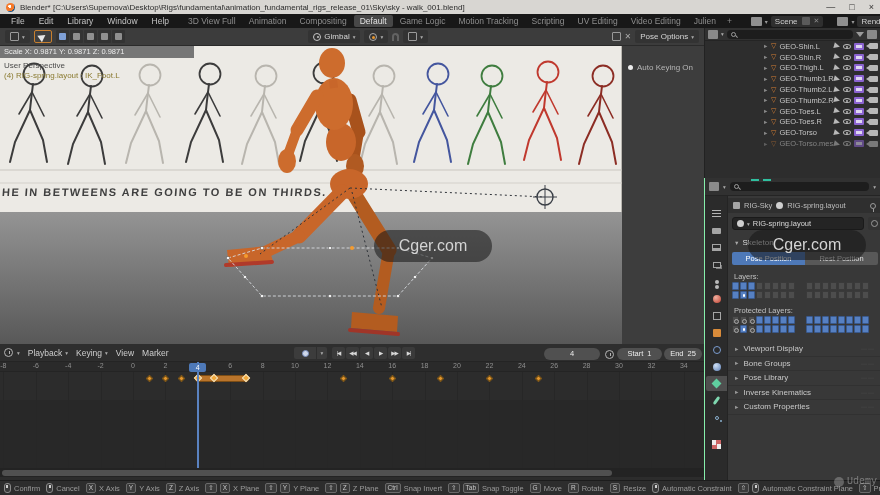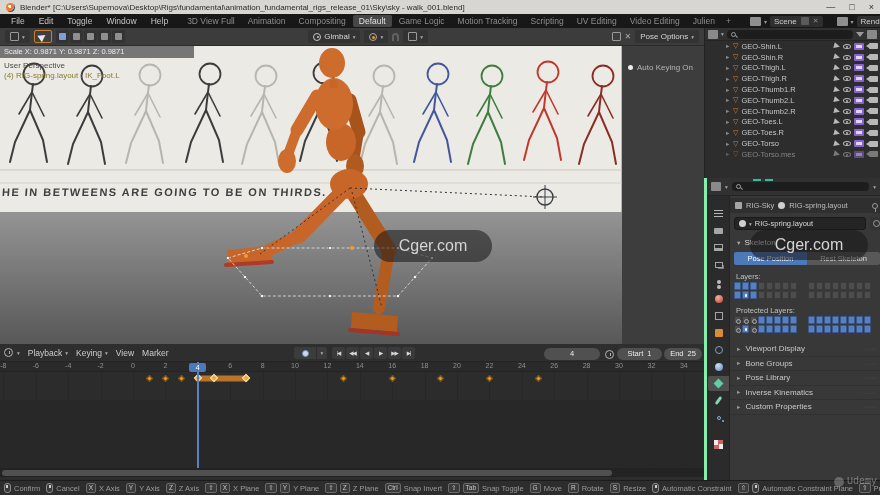--- a/index.html
+++ b/index.html
@@ -65,40 +65,40 @@
   .autokey .dot{width:5px;height:5px;border-radius:50%;background:#ececec;}
   .autokey .txt{font-size:8px;color:#b5b5b5;white-space:nowrap;}
   .cgerpill{position:absolute;display:flex;align-items:center;justify-content:center;
             background:rgba(22,22,22,.55);border-radius:16px;color:#d4d4d4;font-size:16px;}
   #cger-vp{left:374px;top:184px;width:118px;height:32px;}
 
   
   #outliner{position:absolute;left:704px;top:28px;width:176px;height:150px;background:#2d2d2d;border-left:1px solid #222;}
   .ol-header{height:13px;background:#313131;border-bottom:1px solid #242424;display:flex;align-items:center;gap:3px;padding:0 3px;}
   .ol-rows{position:absolute;left:0;top:13px;width:176px;}
-  .ol-row{height:10.8px;display:flex;align-items:center;font-size:7.5px;color:#c6c6c6;padding-left:20px;}
+  .ol-row{height:10.8px;display:flex;align-items:center;font-size:7.5px;color:#c6c6c6;padding-left:58px;}
   .ol-row .dis{color:#8a8a8a;font-size:5.5px;width:8px;}
   .ol-row .tri{color:#d98034;font-size:7px;margin-right:3px;}
   .ol-row .nm{flex:1;white-space:nowrap;overflow:hidden;}
   .ol-ic{display:flex;align-items:center;gap:3px;margin-right:3px;}
   .ptr{width:0;height:0;border-top:3px solid transparent;border-bottom:3px solid transparent;border-left:6px solid #b8b8b8;transform:rotate(15deg);}
   .eye{width:8px;height:5px;border:1px solid #b8b8b8;border-radius:50%;position:relative;}
   .eye:after{content:"";position:absolute;width:2px;height:2px;background:#b8b8b8;border-radius:50%;left:2px;top:1px;}
   .chip{width:10px;height:7px;background:#8a63cf;border-radius:1px;display:flex;align-items:center;justify-content:center;}
   .chip:after{content:"";width:6px;height:3px;background:#ded7f0;}
   .cam{width:9px;height:6px;background:#b8b8b8;border-radius:1px;position:relative;margin-left:2px;}
   .cam:before{content:"";position:absolute;left:-3px;top:1px;border-right:3px solid #b8b8b8;border-top:2px solid transparent;border-bottom:2px solid transparent;}
   .ol-row.muted{opacity:.55;}
   .srch{flex:1;height:9px;background:#1d1d1d;border-radius:4px;display:flex;align-items:center;padding:0 4px;}
   .mag{width:5px;height:5px;border:1px solid #9a9a9a;border-radius:50%;position:relative;}
   .mag:after{content:"";position:absolute;width:3px;height:1px;background:#9a9a9a;transform:rotate(45deg);right:-3px;bottom:-1px;}
   .funnel{width:0;height:0;border-left:4px solid transparent;border-right:4px solid transparent;border-top:5px solid #9a9a9a;}
   .hdr-ico{width:10px;height:9px;background:#8a8a8a;border-radius:1px;}
 
-  #props{position:absolute;left:704px;top:178px;width:176px;height:302px;background:#fca5a5;border-left:3px solid #86efac;}
+  #props{position:absolute;left:704px;top:178px;width:176px;height:302px;background:#fca5a5;border-left:1px solid #86efac;}
   .pr-header{position:relative;height:18px;background:#313131;border-bottom:1px solid #242424;display:flex;align-items:center;gap:4px;padding:0 4px;}
   .teal{position:absolute;top:1px;width:8px;height:2px;background:#2fbf9f;}
   .pr-body{position:absolute;left:0;top:18px;width:176px;height:284px;display:flex;}
   .tabcol{width:23px;background:#2b2b2b;border-right:1px solid #242424;position:relative;}
   .ptab{position:absolute;left:1px;width:21px;height:15px;display:flex;align-items:center;justify-content:center;}
   .ptab.active{background:#4f4f4f;border-radius:2px 0 0 2px;}
   .pcontent{position:relative;flex:1;background:#383838;}
   .crumb{position:absolute;left:0;top:2px;width:153px;height:15px;background:#2f2f2f;display:flex;align-items:center;gap:4px;padding:0 5px;font-size:7.5px;color:#bdbdbd;}
   .crumb .ic{width:7px;height:7px;background:#a5a5a5;border-radius:1px;flex:0 0 auto;}
   .crumb .ic.fig{border-radius:50%;background:#cfcfcf;}
@@ -182,21 +182,21 @@
     <span class="blogo"></span>
     <span id="title-text">Blender* [C:\Users\Supernova\Desktop\Rigs\fundamental\animation_fundamental_rigs_release_01\Sky\sky - walk_001.blend]</span>
     <span class="winbtns">
       <span>—</span>
       <span>□</span>
       <span>×</span>
     </span>
   </div>
 
   <div id="menubar">
-    <span id="menu-items"><span class="menu-item">File</span><span class="menu-item">Edit</span><span class="menu-item">Toggle</span><span class="menu-item">Window</span><span class="menu-item">Help</span></span>
+    <span id="menu-items"><span class="menu-item">File</span><span class="menu-item">Edit</span><span class="menu-item">Library</span><span class="menu-item">Window</span><span class="menu-item">Help</span></span>
     <span id="ws-tabs">
         <span class="ws-tab">3D View Full</span>
         <span class="ws-tab">Animation</span>
         <span class="ws-tab">Compositing</span>
         <span class="ws-tab active">Default</span>
         <span class="ws-tab">Game Logic</span>
         <span class="ws-tab">Motion Tracking</span>
         <span class="ws-tab">Scripting</span>
         <span class="ws-tab">UV Editing</span>
         <span class="ws-tab">Video Editing</span>
@@ -403,31 +403,20 @@
           <span class="ol-ic">
             <span class="ptr"></span>
             <span class="eye"></span>
             <span class="chip"></span>
             <span class="cam"></span>
           </span>
         </div>
         <div class="ol-row">
           <span class="dis">►</span>
           <span class="tri">▽</span>
-          <span class="nm">GEO-Thigh.R</span>
-          <span class="ol-ic">
-            <span class="ptr"></span>
-            <span class="eye"></span>
-            <span class="chip"></span>
-            <span class="cam"></span>
-          </span>
-        </div>
-        <div class="ol-row">
-          <span class="dis">►</span>
-          <span class="tri">▽</span>
           <span class="nm">GEO-Thumb1.R</span>
           <span class="ol-ic">
             <span class="ptr"></span>
             <span class="eye"></span>
             <span class="chip"></span>
             <span class="cam"></span>
           </span>
         </div>
         <div class="ol-row">
           <span class="dis">►</span>
@@ -568,21 +557,21 @@
           <span>RIG-spring.layout</span>
         </div>
         <div class="db-extra">
             <span></span>
           </div>
         <div class="skel">
           <span class="dis">▼</span><span>Skeleton</span>
         </div>
         <div class="posebtns">
           <span class="pbtn pose">Pose Position</span>
-          <span class="pbtn rest">Rest Skeleton</span>
+          <span class="pbtn rest">Rest Position</span>
         </div>
         <div class="plabel" style="top:76px">Layers:</div>
         <div class="lgrid" id="grid-l1" style="left:4px;top:86px">
             <span class="cell on"></span>
             <span class="cell on"></span>
             <span class="cell on"></span>
             <span class="cell"></span>
             <span class="cell"></span>
             <span class="cell"></span>
             <span class="cell"></span>

